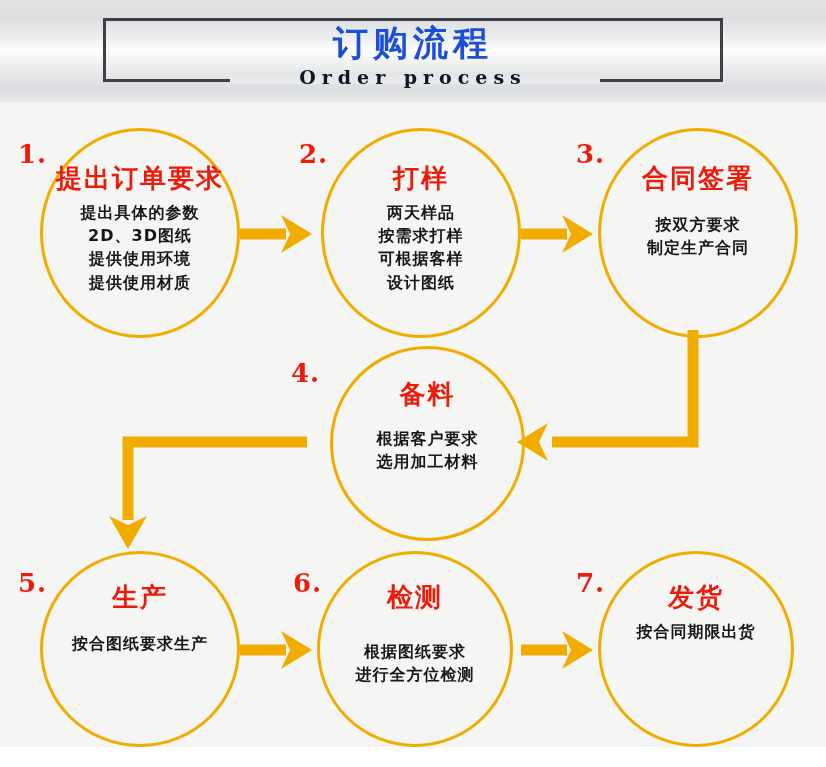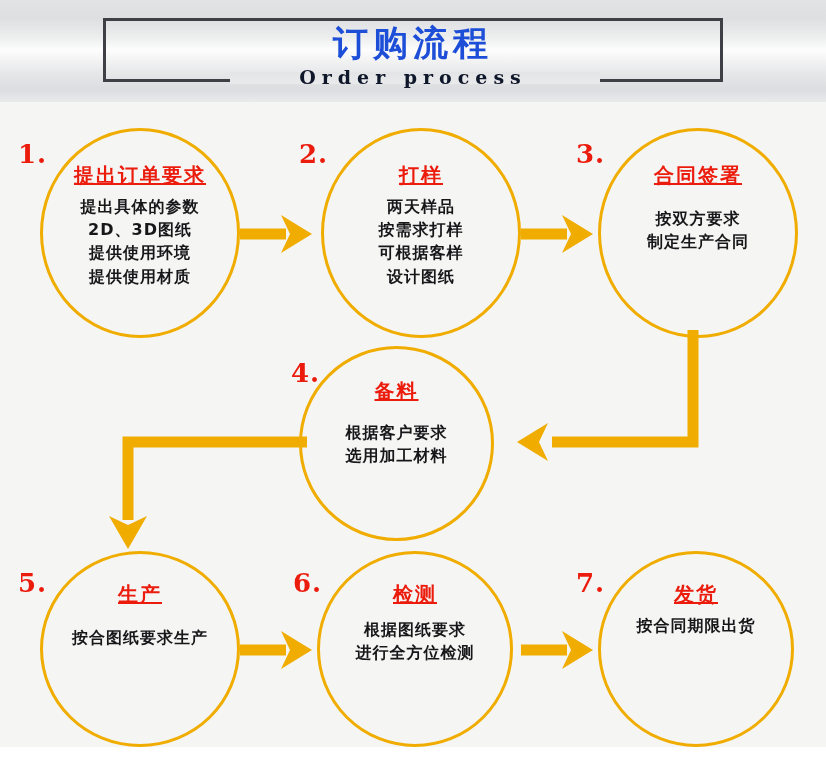--- a/index.html
+++ b/index.html
@@ -95,25 +95,24 @@
     border-radius: 50%;
     background: transparent;
     display: flex;
     flex-direction: column;
     align-items: center;
     justify-content: flex-start;
   }
   .node-title {
     color: #ec1c0d;
     font-weight: bold;
-    font-size: 20px;
+    font-size: 26px;
     letter-spacing: 2px;
     white-space: nowrap;
     line-height: 1;
-    text-decoration: underline;
   }
   .node-lines {
     margin-top: 10px;
     text-align: center;
   }
   .node-line {
     color: #17171a;
     font-weight: bold;
     font-size: 16px;
     letter-spacing: 1px;
@@ -211,40 +210,40 @@
   <div class="node-index" style="left:576px; top:139px;">3.</div>
   <div class="node" style="left:598px; top:128px; width:200px; height:210px; padding-top:34px;">
     <div class="node-title">合同签署</div>
     <div class="node-lines" style="margin-top:22px;">
       <div class="node-line">按双方要求</div>
       <div class="node-line">制定生产合同</div>
     </div>
   </div>
 
   <div class="node-index" style="left:291px; top:358px;">4.</div>
-  <div class="node" style="left:299px; top:346px; width:195px; height:195px; padding-top:32px;align-items:center;">
+  <div class="node" style="left:330px; top:346px; width:195px; height:195px; padding-top:32px;align-items:center;">
     <div class="node-title">备料</div>
     <div class="node-lines" style="margin-top:20px;">
       <div class="node-line">根据客户要求</div>
       <div class="node-line">选用加工材料</div>
     </div>
   </div>
 
   <div class="node-index" style="left:18px; top:568px;">5.</div>
   <div class="node" style="left:40px; top:551px; width:200px; height:196px; padding-top:30px;">
     <div class="node-title">生产</div>
     <div class="node-lines" style="margin-top:22px;">
       <div class="node-line">按合图纸要求生产</div>
     </div>
   </div>
 
   <div class="node-index" style="left:293px; top:568px;">6.</div>
   <div class="node" style="left:317px; top:551px; width:196px; height:196px; padding-top:30px;">
     <div class="node-title">检测</div>
-    <div class="node-lines" style="margin-top:14px;">
+    <div class="node-lines" style="margin-top:30px;">
       <div class="node-line">根据图纸要求</div>
       <div class="node-line">进行全方位检测</div>
     </div>
   </div>
 
   <div class="node-index" style="left:576px; top:568px;">7.</div>
   <div class="node" style="left:598px; top:551px; width:196px; height:196px; padding-top:30px;">
     <div class="node-title">发货</div>
     <div class="node-lines" style="">
       <div class="node-line">按合同期限出货</div>

